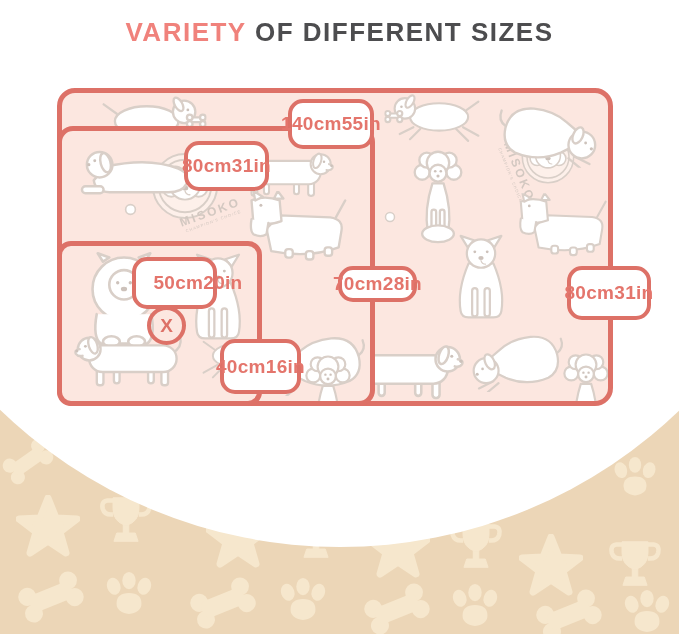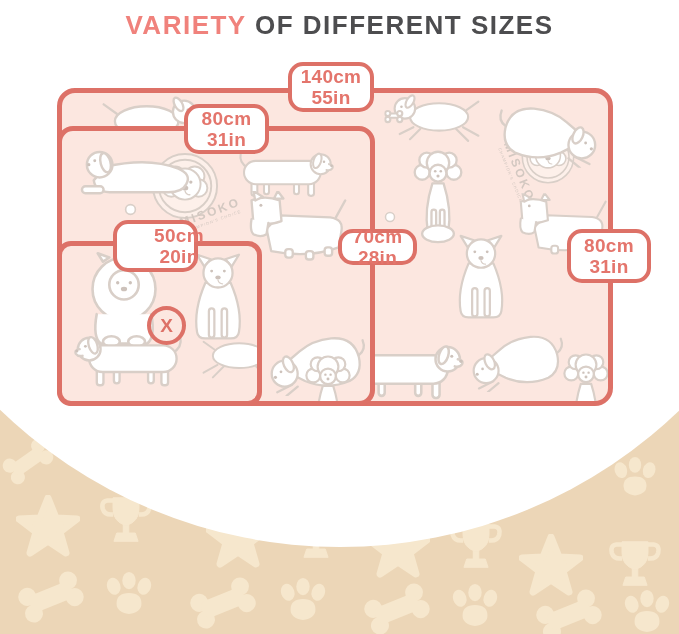--- a/index.html
+++ b/index.html
@@ -1,21 +1,21 @@
 <!DOCTYPE html>
 <html><head>
 <meta charset="utf-8">
 <style>
   html,body{margin:0;padding:0;background:#fff;}
   #canvas{position:relative;width:679px;height:634px;overflow:hidden;background:#ffffff;
           font-family:"Liberation Sans",sans-serif;}
 
   
   #title{position:absolute;top:0;left:0;right:0;z-index:7;text-align:center;
-         font-size:26px;font-weight:bold;letter-spacing:1.5px;color:#4d4d4f;padding-top:10px;}
+         font-size:26px;font-weight:bold;letter-spacing:1.5px;color:#4d4d4f;padding-top:17px;}
   #title .hl{color:#f0827c;}
 
   
   #band{position:absolute;left:0;top:400px;width:679px;height:234px;background:#ecd6b7;
         overflow:hidden;z-index:1;}
   .picon{position:absolute;}
 
   
   #spot{position:absolute;left:-150px;top:-433px;width:980px;height:980px;border-radius:50%;
         background:#ffffff;z-index:2;}
@@ -36,26 +36,26 @@
   #logo-text-left{left:103px;top:74px;width:92px;transform:rotate(-20deg);}
   #logo-text-right{left:405px;top:70px;width:100px;transform:rotate(68deg);}
 
   
   #x-marker{position:absolute;left:147px;top:306px;width:39px;height:39px;border:4px solid #dd7167;
             border-radius:50%;box-sizing:border-box;z-index:4;display:flex;align-items:center;
             justify-content:center;color:#dd7167;font-size:19px;font-weight:bold;}
 
   
   .size-label{position:absolute;background:#ffffff;border:4px solid #dd7167;border-radius:15px;
-              box-sizing:border-box;z-index:6;display:flex;flex-direction:column;align-items:center;
+              box-sizing:border-box;z-index:6;display:flex;flex-direction:row;align-items:center;
               justify-content:center;color:#e4756c;font-size:19px;font-weight:bold;line-height:1.12;
-              letter-spacing:0.3px;}
+              letter-spacing:0.3px;margin-top:37px;}
   #label-140{left:288px;top:62px;width:86px;height:50px;}
   #label-80t{left:184px;top:104px;width:85px;height:50px;}
-  #label-50{left:113px;top:220px;width:85px;height:52px;padding-left:47px;}
+  #label-50{left:132px;top:220px;width:85px;height:52px;padding-left:47px;}
   #label-70{left:338px;top:229px;width:79px;height:36px;}
   #label-80r{left:567px;top:229px;width:84px;height:54px;}
   #label-40{left:220px;top:302px;width:81px;height:55px;}
 </style>
 </head>
 <body>
 
 <svg width="0" height="0" style="position:absolute" aria-hidden="true">
   <defs>
 
@@ -377,20 +377,24 @@
     <span>55in</span>
   </div>
   <div class="size-label" id="label-80t">
     <span>80cm</span>
     <span>31in</span>
   </div>
   <div class="size-label" id="label-50">
     <span>50cm</span>
     <span>20in</span>
   </div>
+  <div class="size-label" id="label-40">
+    <span>40cm</span>
+    <span>16in</span>
+  </div>
   <div class="size-label" id="label-70">
     <span>70cm</span>
     <span>28in</span>
   </div>
   <div class="size-label" id="label-80r">
     <span>80cm</span>
     <span>31in</span>
   </div>
 
 </div>

